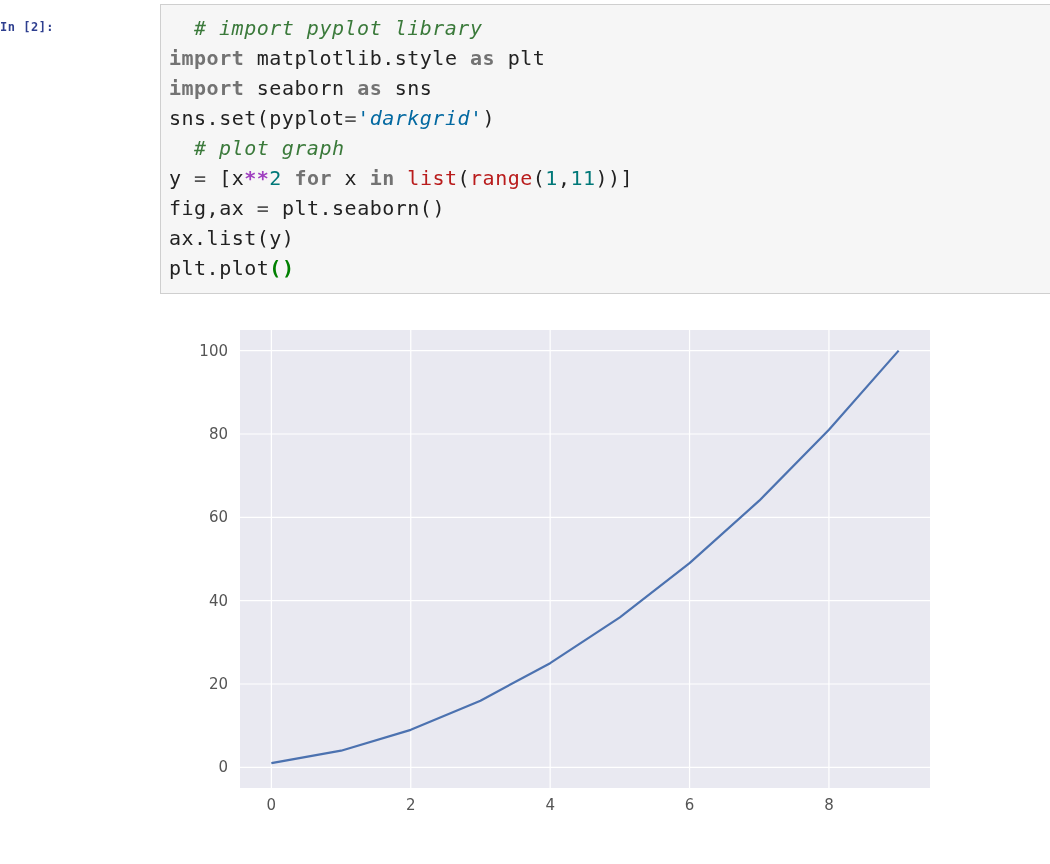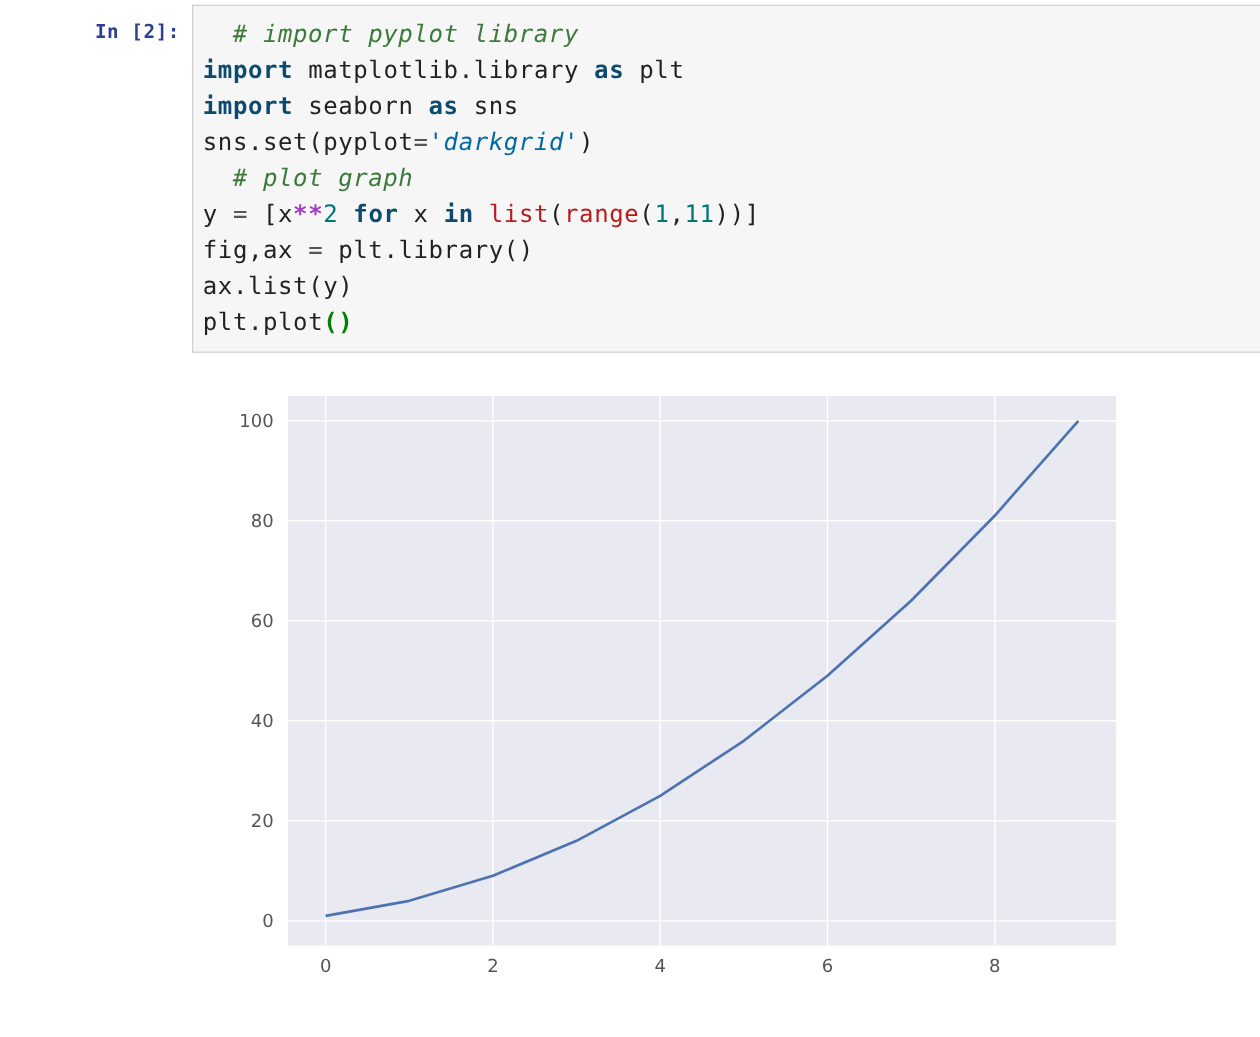--- a/index.html
+++ b/index.html
@@ -11,24 +11,24 @@
     color: #000;
   }
   .nb-cell {
     display: flex;
     align-items: flex-start;
     padding: 4px 0 0 0;
   }
   .prompt {
     width: 150px;
     min-width: 150px;
-    text-align: right;
+    text-align: left;
     padding: 8px 10px 0 0;
     font-family: "DejaVu Sans Mono", monospace;
-    font-size: 16px;
+    font-size: 12px;
     line-height: 30px;
     letter-spacing: 0.5px;
   }
   .prompt .in-label { color: #2e3f8f; font-weight: bold; }
   .prompt .bracket { color: #2e3f8f; font-weight: bold; }
   .prompt .execcount { color: #2e3f8f; font-weight: bold; }
 
   .code-area {
     flex: 1 1 auto;
     background: #f6f6f6;
@@ -40,21 +40,21 @@
   pre.code {
     margin: 0;
     font-family: "DejaVu Sans Mono", "Menlo", "Consolas", monospace;
     font-size: 20px;
     line-height: 30px;
     white-space: pre;
     letter-spacing: 0.5px;
   }
   
   .tok-comment  { color: #3b7a3b; font-style: italic; margin-left: 25px; }
-  .tok-keyword  { color: #0c4a6e; font-weight: bold; }
+  .tok-keyword  { color: #737373; font-weight: bold; }
   .tok-name     { color: #222; }
   .tok-op       { color: #555; }
   .tok-oppow    { color: #a040c0; font-weight: bold; }
   .tok-string   { color: #0369a1; font-style: italic; }
   .tok-number   { color: #007878; }
   .tok-builtin  { color: #b91c1c; }
   .tok-parenok  { color: #008000; font-weight: bold; }
 
   .output-area {
     display: flex;
@@ -91,26 +91,26 @@
 </style>
 </head>
 <body>
 
 <div class="nb-cell">
   <div class="prompt">
     <span class="in-label">In</span><span class="bracket"> [</span><span class="execcount">2</span><span class="bracket">]:</span>
   </div>
   <div class="code-area">
     <pre class="code" id="code-block"><span class="tok-comment"># import pyplot library</span>
-<span class="tok-keyword">import</span><span class="tok-name"> </span><span class="tok-name">matplotlib.library</span><span class="tok-name"> </span><span class="tok-keyword">as</span><span class="tok-name"> </span><span class="tok-name">plt</span>
+<span class="tok-keyword">import</span><span class="tok-name"> </span><span class="tok-name">matplotlib.style</span><span class="tok-name"> </span><span class="tok-keyword">as</span><span class="tok-name"> </span><span class="tok-name">plt</span>
 <span class="tok-keyword">import</span><span class="tok-name"> </span><span class="tok-name">seaborn</span><span class="tok-name"> </span><span class="tok-keyword">as</span><span class="tok-name"> </span><span class="tok-name">sns</span>
 <span class="tok-name">sns.set(pyplot</span><span class="tok-op">=</span><span class="tok-string">'darkgrid'</span><span class="tok-name">)</span>
 <span class="tok-comment"># plot graph</span>
 <span class="tok-name">y </span><span class="tok-op">=</span><span class="tok-name"> [x</span><span class="tok-oppow">**</span><span class="tok-number">2</span><span class="tok-name"> </span><span class="tok-keyword">for</span><span class="tok-name"> x </span><span class="tok-keyword">in</span><span class="tok-name"> </span><span class="tok-builtin">list</span><span class="tok-name">(</span><span class="tok-builtin">range</span><span class="tok-name">(</span><span class="tok-number">1</span><span class="tok-name">,</span><span class="tok-number">11</span><span class="tok-name">))]</span>
-<span class="tok-name">fig,ax </span><span class="tok-op">=</span><span class="tok-name"> plt.library()</span>
+<span class="tok-name">fig,ax </span><span class="tok-op">=</span><span class="tok-name"> plt.seaborn()</span>
 <span class="tok-name">ax.list(y)</span>
 <span class="tok-name">plt.plot</span><span class="tok-parenok">(</span><span class="tok-parenok">)</span></pre>
   </div>
 </div>
 
 <div class="output-area">
   <div class="output-prompt"></div>
   <div class="plot-wrap">
     <svg id="plot-svg" width="780" height="510">
         <rect x="70" y="10" width="690" height="458" class="grid-border"></rect>

